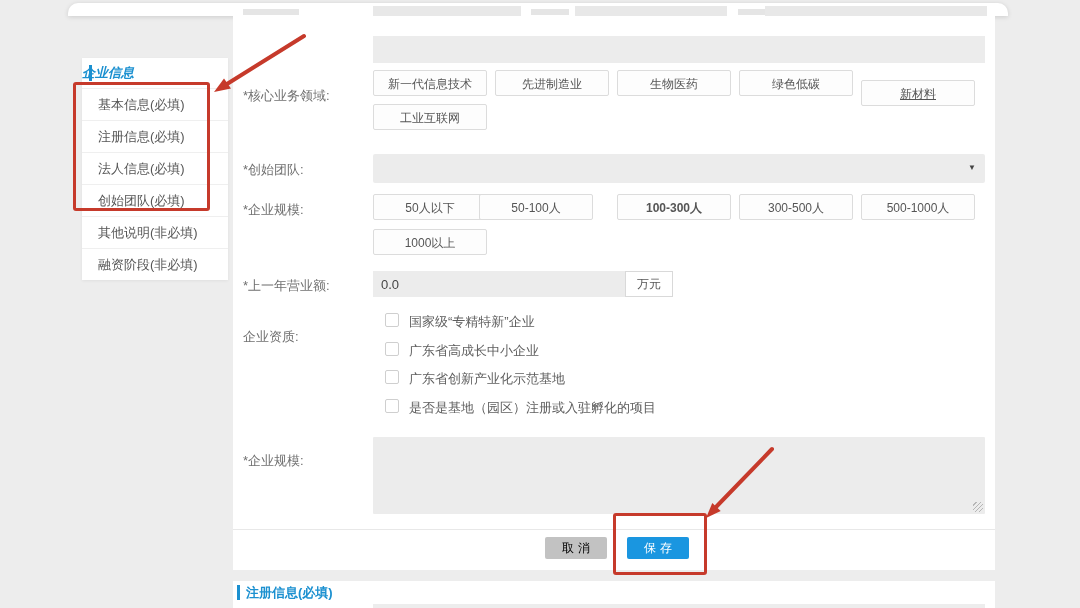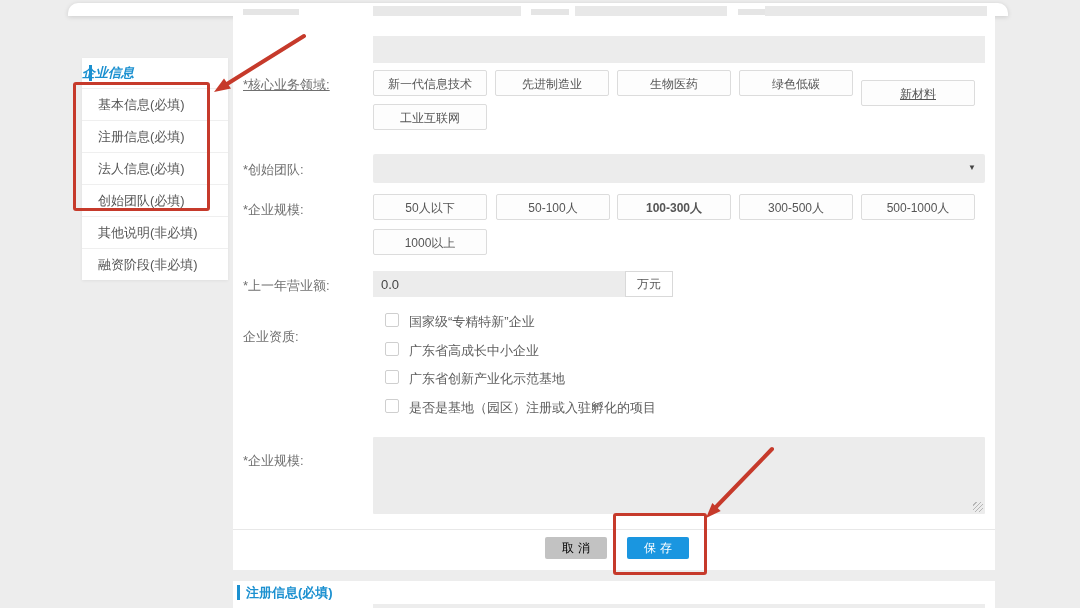--- a/index.html
+++ b/index.html
@@ -118,36 +118,36 @@
   </div>
   <div class="side-item">
     <span>融资阶段(非必填)</span>
   </div>
 </div>
 
 <div class="abs main-card">
 
   <div class="abs gray-input" style="left:140px;top:20px;width:612px;height:27px;"></div>
 
-  <div class="abs flabel" style="left:10px;top:60px;text-decoration:underline;">*核心业务领域:</div>
+  <div class="abs flabel" style="left:10px;top:71px;">*核心业务领域:</div>
   <div class="opt-btn" style="left:140px;top:54px;">新一代信息技术</div>
   <div class="opt-btn" style="left:262px;top:54px;">先进制造业</div>
   <div class="opt-btn" style="left:384px;top:54px;">生物医药</div>
   <div class="opt-btn" style="left:506px;top:54px;">绿色低碳</div>
   <div class="opt-btn" style="left:628px;top:64px;text-decoration:underline;">新材料</div>
   <div class="opt-btn" style="left:140px;top:88px;">工业互联网</div>
 
   <div class="abs flabel" style="left:10px;top:145px;">*创始团队:</div>
   <div class="abs select-box" style="left:140px;top:138px;width:612px;height:29px;">
     <span class="select-caret">▼</span>
   </div>
 
   <div class="abs flabel" style="left:10px;top:185px;">*企业规模:</div>
   <div class="opt-btn" style="left:140px;top:178px;">50人以下</div>
-  <div class="opt-btn" style="left:263px;top:178px;">50-100人</div>
+  <div class="opt-btn" style="left:246px;top:178px;">50-100人</div>
   <div class="opt-btn" style="left:384px;top:178px;font-weight:bold;">100-300人</div>
   <div class="opt-btn" style="left:506px;top:178px;">300-500人</div>
   <div class="opt-btn" style="left:628px;top:178px;">500-1000人</div>
   <div class="opt-btn" style="left:140px;top:213px;">1000以上</div>
 
   <div class="abs flabel" style="left:10px;top:261px;">*上一年营业额:</div>
   <input class="rev-input" style="left: 140px; top: 255px; width: 244px; height: 26px;" value="0.0">
   <div class="abs unit-box" style="left:392px;top:255px;width:48px;height:26px;">万元</div>
 
   <div class="abs flabel" style="left:10px;top:312px;">企业资质:</div>

